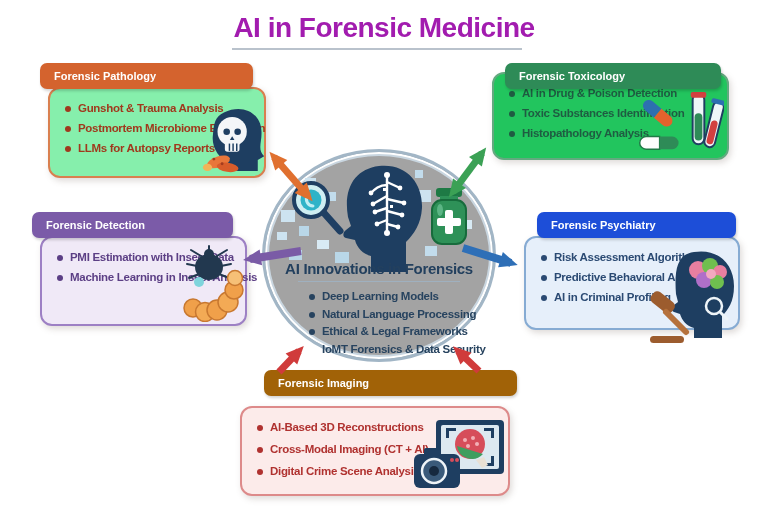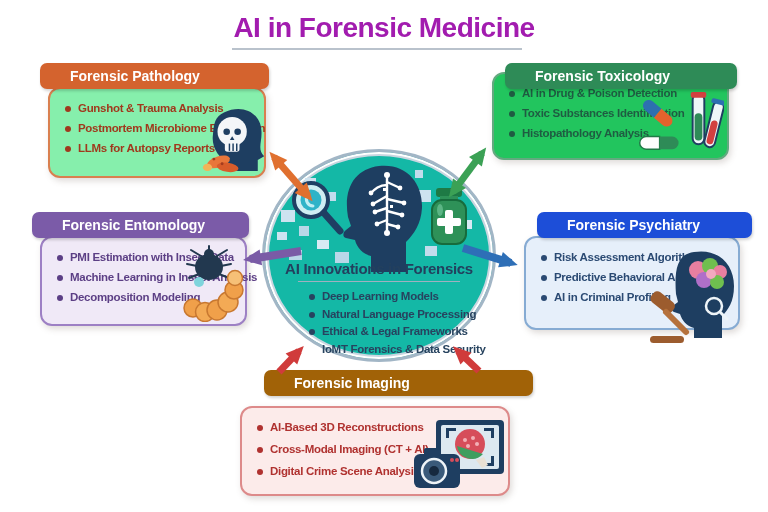--- a/index.html
+++ b/index.html
@@ -5,22 +5,22 @@
   html,body{margin:0;padding:0;background:#fff;}
   .canvas{position:relative;width:768px;height:512px;background:#ffffff;overflow:hidden;
           font-family:"Liberation Sans",sans-serif;}
 
   
   .page-title{position:absolute;top:12px;left:0;right:0;text-align:center;
               font-size:28px;font-weight:bold;color:#a21caf;letter-spacing:-0.5px;}
   .title-underline{position:absolute;top:48px;left:232px;width:290px;height:2px;background:#b9c2cc;}
 
   
-  .branch-header{position:absolute;z-index:3;color:#fff;font-weight:bold;font-size:14px;
-                 height:26px;line-height:26px;padding-left:30px;border-radius:7px;
+  .branch-header{position:absolute;z-index:3;color:#fff;font-weight:bold;font-size:11px;
+                 height:26px;line-height:26px;padding-left:14px;border-radius:7px;
                  box-shadow:1px 2px 3px rgba(0,0,0,.18);white-space:nowrap;}
   .branch-body{position:absolute;z-index:2;border-radius:12px;border:2px solid;
                box-shadow:2px 3px 6px rgba(110,90,80,.22);}
   .branch-body ul{list-style:none;margin:0;padding:13px 4px 4px 15px;}
   .branch-body li{position:relative;padding-left:13px;margin-bottom:8px;font-size:11.5px;
                   font-weight:bold;letter-spacing:-0.3px;white-space:nowrap;}
   .branch-body li::before{content:"";position:absolute;left:0;top:3.5px;width:6px;height:6px;
                   border-radius:50%;background:currentColor;}
   .branch-icon{position:absolute;}
 
@@ -40,21 +40,21 @@
   #b3-b{left:524px;top:236px;width:212px;height:90px;background:#e6effa;border-color:#86abd3;color:#2b4a73;}
   #b3-i{right:0px;bottom:-20px;width:96px;height:104px;}
 
   #b4-h{left:264px;top:370px;width:239px;background:#a16207;}
   #b4-b{left:240px;top:406px;width:266px;height:86px;background:#fcebea;border-color:#dd8a8a;color:#b03230;}
   #b4-i{right:2px;bottom:-4px;width:96px;height:82px;}
   #b4-b li{margin-bottom:10px;}
 
   
   .center-circle{position:absolute;z-index:1;left:262px;top:149px;width:228px;height:207px;
-                 border-radius:50%;background:#14b8a6;border:3px solid #a2b6c6;
+                 border-radius:50%;background:#a3a3a3;border:3px solid #a2b6c6;
                  box-shadow:inset 0 0 0 2px #ffffff, inset 0 0 0 4px #c9d6e0;}
   .map-layer{position:absolute;inset:0;border-radius:50%;overflow:hidden;
     background-repeat:no-repeat;
     background-image:
       linear-gradient(#cde3f0,#cde3f0),linear-gradient(#b9d7e8,#b9d7e8),
       linear-gradient(#d8eaf4,#d8eaf4),linear-gradient(#c2dcec,#c2dcec),
       linear-gradient(#cde3f0,#cde3f0),linear-gradient(#b9d7e8,#b9d7e8),
       linear-gradient(#d8eaf4,#d8eaf4),linear-gradient(#c2dcec,#c2dcec),
       linear-gradient(#cde3f0,#cde3f0),linear-gradient(#b9d7e8,#b9d7e8),
       linear-gradient(#d8eaf4,#d8eaf4),linear-gradient(#c2dcec,#c2dcec),
@@ -130,26 +130,25 @@
         <rect x="54" y="4" width="16" height="6" rx="2" fill="#d24040"></rect>
       </g>
       <g transform="rotate(14 80 40)">
         <rect x="72" y="14" width="11" height="48" rx="5.5" fill="#eef6f8" stroke="#1e3e61" stroke-width="2"></rect>
         <rect x="74" y="34" width="7" height="25" rx="3.5" fill="#d24040"></rect>
         <rect x="69" y="12" width="16" height="5" rx="2" fill="#2d6fb0"></rect>
       </g>
     </svg>
   </div>
 
-  <div class="branch-header" id="b2-h">Forensic Entomology</div>
+  <div class="branch-header" id="b2-h">Forensic Detection</div>
   <div class="branch-body" id="b2-b">
     <ul>
       <li>PMI Estimation with Insect Data</li>
       <li>Machine Learning in Insect Analysis</li>
-      <li>Decomposition Modeling</li>
     </ul>
     <svg class="branch-icon" id="b2-i" viewBox="0 0 66 78">
       <g stroke="#22384f" stroke-width="2" stroke-linecap="round">
         <line x1="22" y1="12" x2="12" y2="6"></line>
           <line x1="30" y1="10" x2="30" y2="2"></line>
         <line x1="38" y1="12" x2="48" y2="6"></line>
         <line x1="18" y1="22" x2="8" y2="20"></line>
           <line x1="42" y1="22" x2="52" y2="20"></line>
         <line x1="20" y1="30" x2="10" y2="34"></line>
           <line x1="40" y1="30" x2="50" y2="34"></line>

